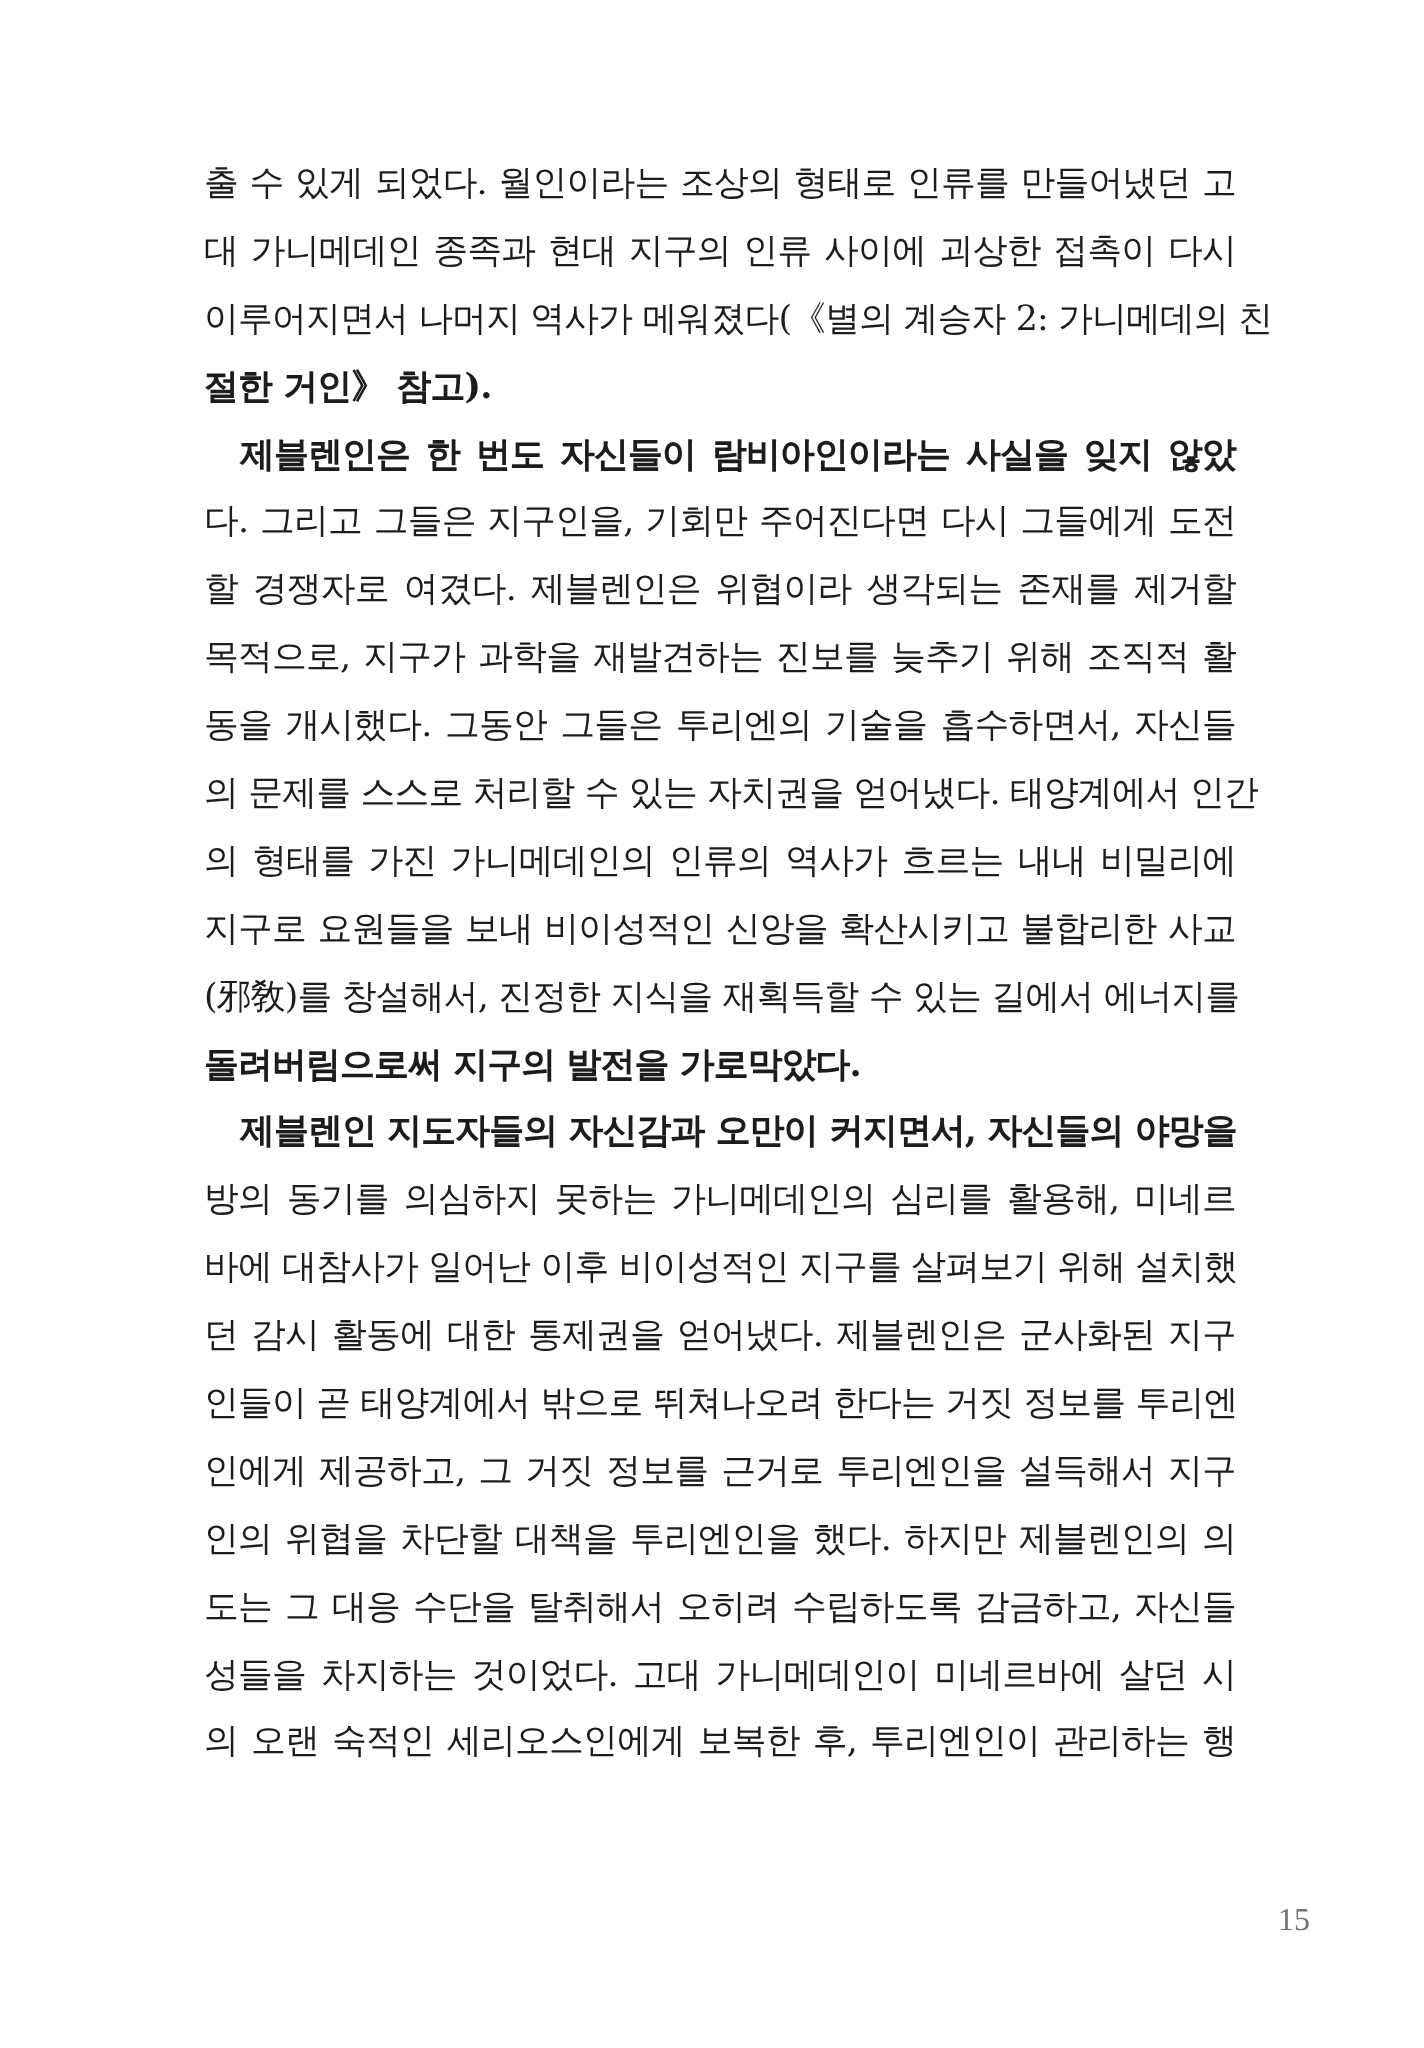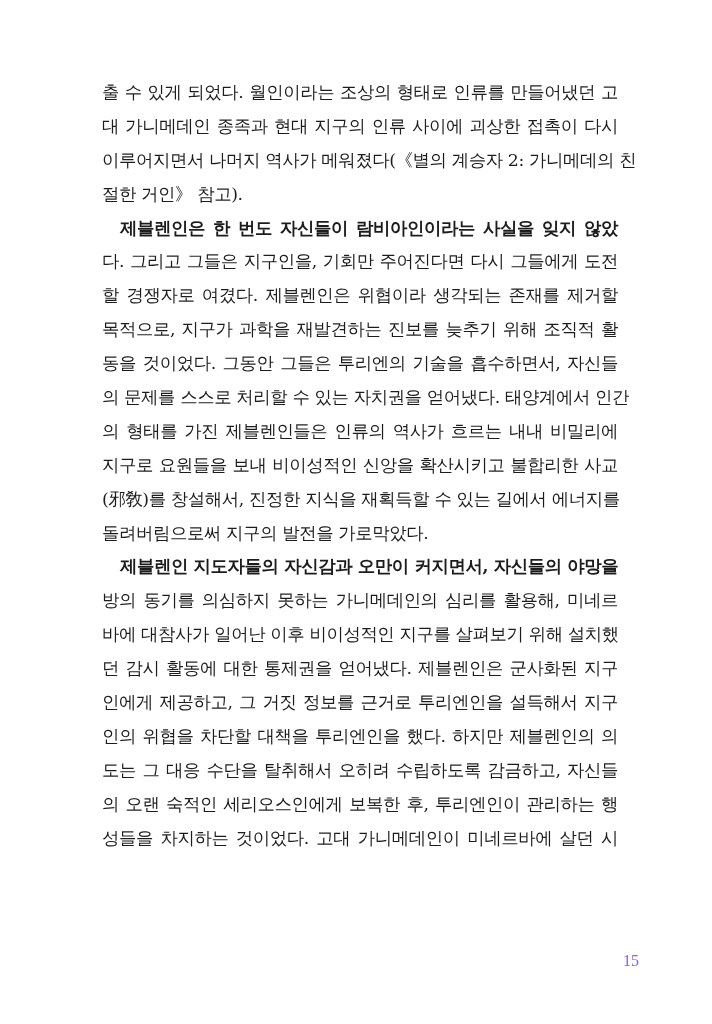--- a/index.html
+++ b/index.html
@@ -32,64 +32,66 @@
     .line {
       height: 33.9px;
       line-height: 33.9px;
       white-space: nowrap;
       text-align: justify;
       text-align-last: justify;
       letter-spacing: -0.4px;
     }
     .line.last {
       text-align-last: left;
+      font-weight: bold;
     }
     .line.indent {
       padding-left: 18px;
       font-weight: bold;
     }
     .page-number {
       position: absolute;
-      left: 616px;
+      left: 632px;
       top: 952px;
       width: 30px;
       text-align: center;
       font-family: "Liberation Serif", "DejaVu Serif", serif;
       font-size: 16px;
-      color: #8b5cf6;
+      color: #737373;
     }
   </style>
 </head>
 <body>
 
 <div class="page">
   <div class="body-text">
 
     <div class="line">출 수 있게 되었다. 월인이라는 조상의 형태로 인류를 만들어냈던 고</div>
     <div class="line">대 가니메데인 종족과 현대 지구의 인류 사이에 괴상한 접촉이 다시</div>
     <div class="line">이루어지면서 나머지 역사가 메워졌다(《별의 계승자 2: 가니메데의 친</div>
     <div class="line last">절한 거인》 참고).</div>
 
     <div class="line indent">제블렌인은 한 번도 자신들이 람비아인이라는 사실을 잊지 않았</div>
     <div class="line">다. 그리고 그들은 지구인을, 기회만 주어진다면 다시 그들에게 도전</div>
     <div class="line">할 경쟁자로 여겼다. 제블렌인은 위협이라 생각되는 존재를 제거할</div>
     <div class="line">목적으로, 지구가 과학을 재발견하는 진보를 늦추기 위해 조직적 활</div>
-    <div class="line">동을 것이었다. 그동안 그들은 투리엔의 기술을 흡수하면서, 자신들</div>
+    <div class="line">동을 개시했다. 그동안 그들은 투리엔의 기술을 흡수하면서, 자신들</div>
     <div class="line">의 문제를 스스로 처리할 수 있는 자치권을 얻어냈다. 태양계에서 인간</div>
-    <div class="line">의 형태를 가진 제블렌인들은 인류의 역사가 흐르는 내내 비밀리에</div>
+    <div class="line">의 형태를 가진 가니메데인의 인류의 역사가 흐르는 내내 비밀리에</div>
     <div class="line">지구로 요원들을 보내 비이성적인 신앙을 확산시키고 불합리한 사교</div>
     <div class="line">(邪敎)를 창설해서, 진정한 지식을 재획득할 수 있는 길에서 에너지를</div>
     <div class="line last">돌려버림으로써 지구의 발전을 가로막았다.</div>
 
     <div class="line indent">제블렌인 지도자들의 자신감과 오만이 커지면서, 자신들의 야망을</div>
     <div class="line">방의 동기를 의심하지 못하는 가니메데인의 심리를 활용해, 미네르</div>
     <div class="line">바에 대참사가 일어난 이후 비이성적인 지구를 살펴보기 위해 설치했</div>
     <div class="line">던 감시 활동에 대한 통제권을 얻어냈다. 제블렌인은 군사화된 지구</div>
+    <div class="line">인들이 곧 태양계에서 밖으로 뛰쳐나오려 한다는 거짓 정보를 투리엔</div>
     <div class="line">인에게 제공하고, 그 거짓 정보를 근거로 투리엔인을 설득해서 지구</div>
     <div class="line">인의 위협을 차단할 대책을 투리엔인을 했다. 하지만 제블렌인의 의</div>
     <div class="line">도는 그 대응 수단을 탈취해서 오히려 수립하도록 감금하고, 자신들</div>
+    <div class="line">성들을 차지하는 것이었다. 고대 가니메데인이 미네르바에 살던 시</div>
     <div class="line">의 오랜 숙적인 세리오스인에게 보복한 후, 투리엔인이 관리하는 행</div>
-    <div class="line">성들을 차지하는 것이었다. 고대 가니메데인이 미네르바에 살던 시</div>
 
   </div>
 
   <div class="page-number">15</div>
 </div>
 
 </body></html>

